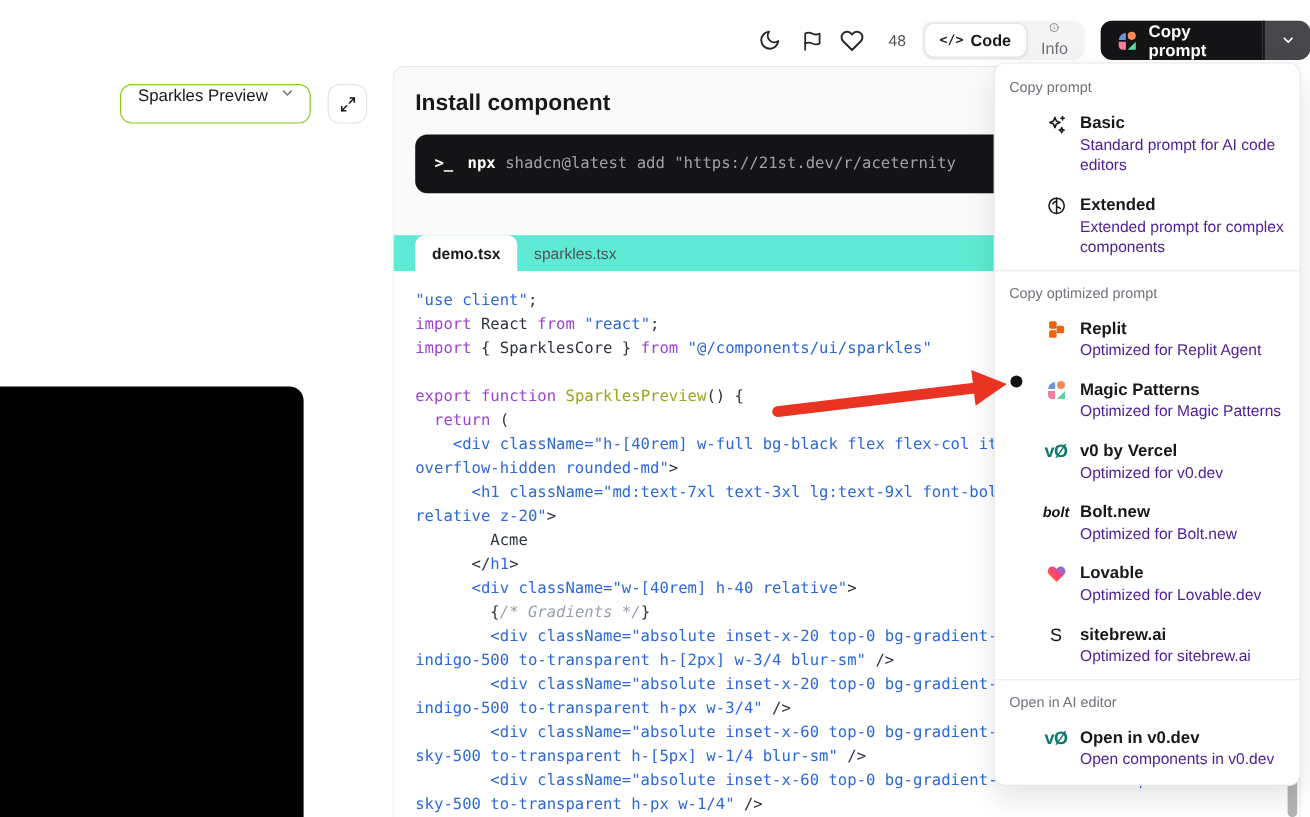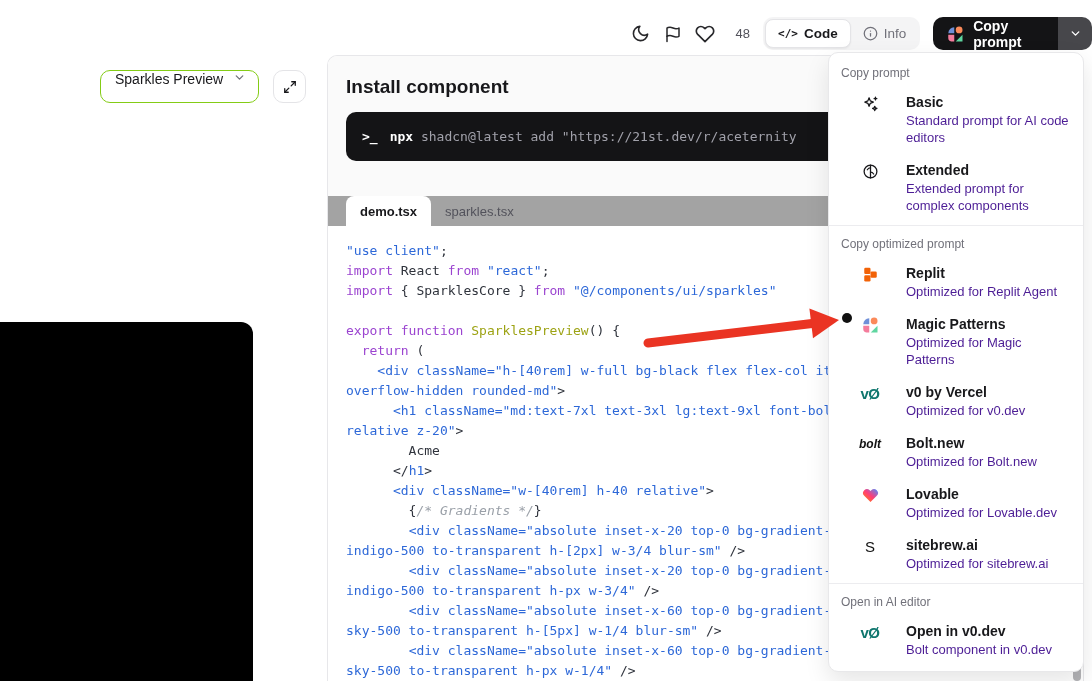--- a/index.html
+++ b/index.html
@@ -8,21 +8,21 @@
   .abs { position:absolute; }
 
   
   .icon-btn { display:flex; align-items:center; justify-content:center; width:28px; height:28px; color:#27272a; cursor:pointer; }
   .likes-wrap { display:flex; align-items:center; gap:6px; color:#3f3f46; }
   .likes-count { font-size:13px; color:#52525b;margin-left:15px; }
 
   .segmented { display:flex; align-items:center; background:#f4f4f5; border-radius:10px; padding:2px; height:33px; }
   .seg-item { display:flex; align-items:center; gap:6px; padding:0 12px; height:29px; border-radius:8px; font-size:13.5px; cursor:pointer; }
   .seg-active { background:#ffffff; border:1px solid #e4e4e7; box-shadow:0 1px 2px rgba(0,0,0,.06); color:#18181b; font-weight:700; }
-  .seg-plain { color:#71717a; font-weight:500; }
+  .seg-plain { color:#71717a; font-weight:500;flex-direction:column; }
   .code-glyph { font-family:"DejaVu Sans Mono", monospace; font-size:11px; font-weight:700; }
 
   .split-btn { display:flex; height:33px; border-radius:10px; overflow:hidden; cursor:pointer; }
   .split-main { display:flex; align-items:center; gap:8px; background:#141416; color:#fff; font-size:14px; font-weight:700; padding:0 14px 0 12px; }
   .split-caret { width:42px; background:#47474b; display:flex; align-items:center; justify-content:center; border-left:2px solid #141416; }
 
   
   .pill-select { display:flex; align-items:flex-start; gap:10px; height:33px; padding:0 12px 0 14px; border:1px solid #84cc16; border-radius:10px; background:#fff; font-size:14px; color:#18181b; cursor:pointer; }
   .square-btn { width:33px; height:33px; border:1px solid #e4e4e7; border-radius:10px; background:#fff; display:flex; align-items:center; justify-content:center; cursor:pointer; }
 
@@ -30,40 +30,40 @@
 
   
   .card { left:327px; top:55px; width:757px; height:626px; background:#fff; border:1px solid #e7e7ea; border-bottom:none; border-radius:10px 10px 0 0; overflow:hidden; }
   .install-section { position:absolute; left:0; top:0; width:100%; height:140px; background:#fafafa; }
   .install-title { position:absolute; left:18px; top:20px; font-size:19px; font-weight:700; color:#18181b; }
   .terminal { position:absolute; left:18px; right:18px; top:56px; height:49px; background:#141416; border-radius:10px; display:flex; align-items:center; padding:0 16px; gap:12px; font-family:"DejaVu Sans Mono", monospace; font-size:13px; white-space:pre; overflow:hidden; }
   .term-prompt { color:#fff; font-weight:700; }
   .term-npx { color:#fff; font-weight:700; }
   .term-rest { color:#a1a1aa; }
 
-  .tabstrip { position:absolute; left:0; top:140px; width:100%; height:30px; background:#a3a3a3; display:flex; align-items:flex-start; padding-left:18px; }
+  .tabstrip { position:absolute; left:0; top:140px; width:100%; height:30px; background:#5eead4; display:flex; align-items:flex-start; padding-left:18px; }
   .tab { height:30px; display:flex; align-items:center; padding:0 14px; font-size:13px; border-radius:8px 8px 0 0; cursor:pointer; }
   .tab-active { background:#ffffff; color:#18181b; font-weight:700; }
   .tab-plain { color:#52525b; }
 
   .code-area { position:absolute; left:0; top:170px; right:0; bottom:0; background:#fff; padding:15px 0 0 18px; font-family:"DejaVu Sans Mono", monospace; font-size:13px; line-height:20px; white-space:pre; overflow:hidden; }
   .code-line { height:20px; }
   .tok-k { color:#9b44d0; }
   .tok-b { color:#2d68d8; }
   .tok-fn { color:#9da314; }
   .tok-pl { color:#2f333c; }
   .tok-cm { color:#9aa0a8; font-style:italic; }
 
   .scroll-thumb { left:1073px; top:645px; width:8px; height:36px; background:#b3b3b6; border-radius:4px; z-index:10; }
 
   
   .menu { left:828px; top:52px; width:256px; background:#ffffff; border:1px solid #e8e8ea; border-radius:10px; box-shadow:0 10px 24px rgba(0,0,0,.10); z-index:40; padding:6px 0; }
   .menu-section + .menu-section { border-top:1px solid #ececef; margin-top:4px; padding-top:4px; }
   .menu-label { padding:7px 12px 5px 12px; font-size:12px; color:#71717a; }
-  .menu-item { display:flex; align-items:flex-start; padding:7px 12px 7px 31px; gap:26px; cursor:pointer; }
+  .menu-item { display:flex; align-items:flex-start; padding:7px 12px 7px 31px; gap:10px; cursor:pointer;margin-left:10px; }
   .mi-icon { width:20px; height:20px; display:flex; align-items:center; justify-content:center; flex:0 0 20px; margin-top:1px; }
   .mi-text { flex:1; }
   .mi-title { font-size:14px; font-weight:700; color:#18181b; line-height:20px; }
   .mi-desc { font-size:13px; color:#4c1d95; line-height:17px; }
   .logo-text { font-weight:700; color:#0f766e; font-size:15px; letter-spacing:-0.5px; }
   .logo-bolt { font-style:italic; font-weight:700; font-size:12px; color:#111; }
   .logo-s { font-size:15px; color:#111; }
 
   
   .bullet-dot { left:842px; top:313px; width:10px; height:10px; border-radius:50%; background:#111; z-index:60; }
@@ -270,21 +270,21 @@
       </div>
     </div>
     <div class="menu-section">
       <div class="menu-label">Open in AI editor</div>
       <div class="menu-item">
         <span class="mi-icon">
           <span class="logo-text">vØ</span>
         </span>
         <div class="mi-text">
           <div class="mi-title">Open in v0.dev</div>
-          <div class="mi-desc">Bolt component in v0.dev</div>
+          <div class="mi-desc">Open components in v0.dev</div>
         </div>
       </div>
     </div>
   </div>
 
 <div class="abs bullet-dot"></div>
 <svg class="abs arrow-svg">
   <line x1="648" y1="343" x2="812" y2="323.5" stroke="#ea3423" stroke-width="9" stroke-linecap="round"></line>
   <polygon points="839,320 813,338.2 809.4,308.4" fill="#ea3423"></polygon>
 </svg>

